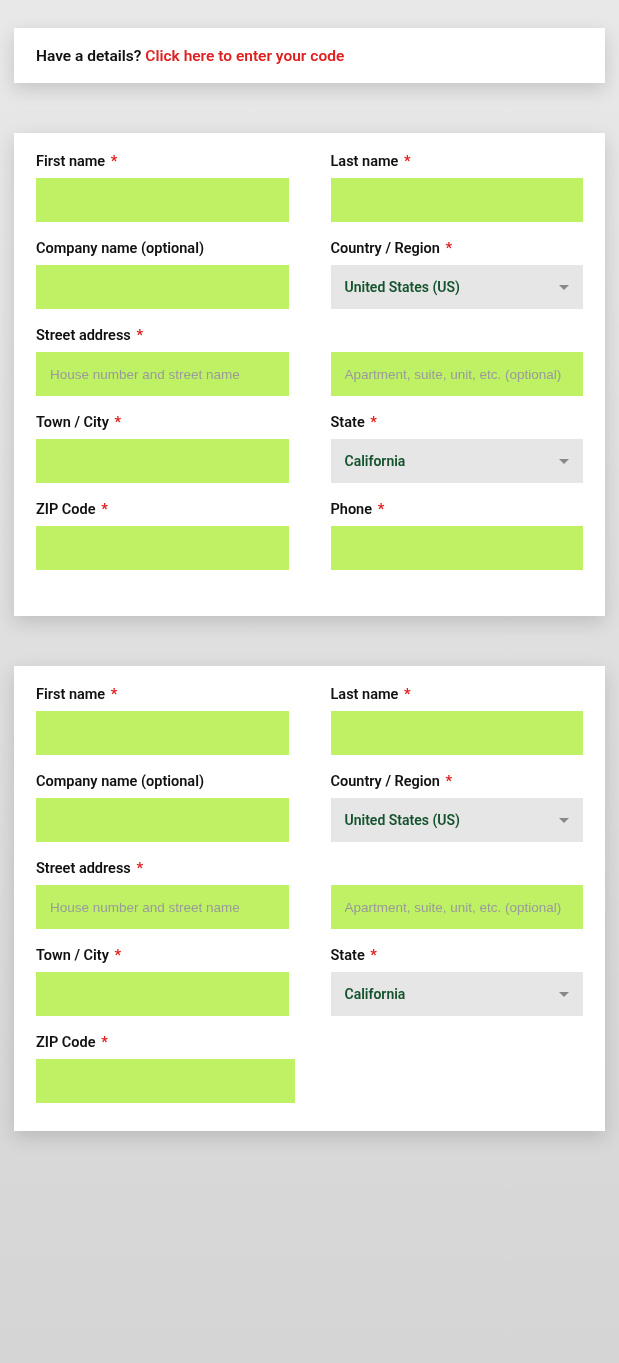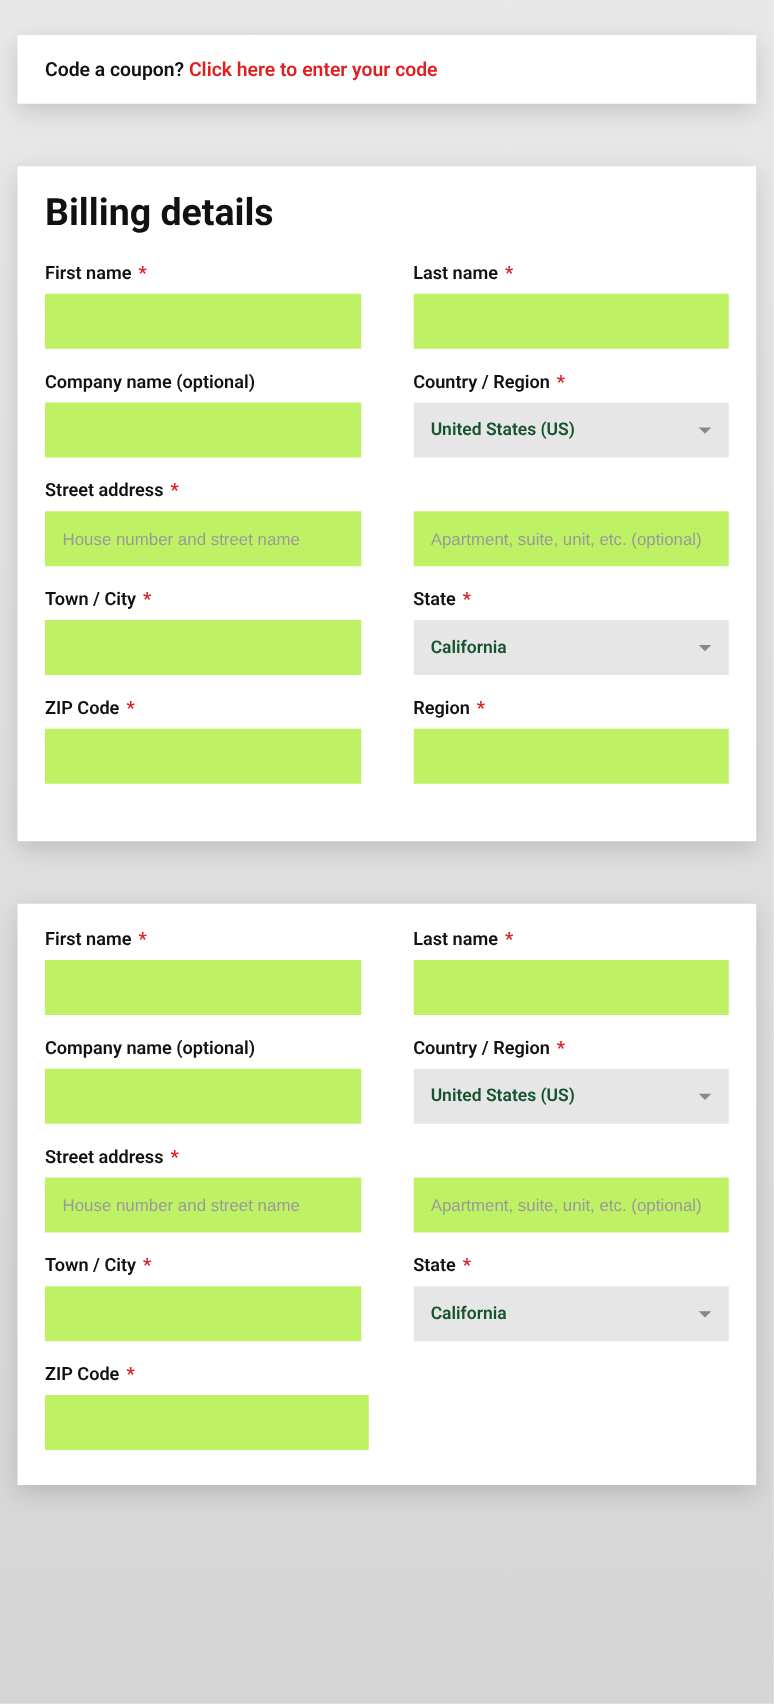--- a/index.html
+++ b/index.html
@@ -108,25 +108,24 @@
     cursor: pointer;
   }
   .spacer-top { height: 28px; }
 </style>
 </head>
 <body>
 
 <div class="spacer-top"></div>
 
 <div class="card coupon-card">
-  <span class="coupon-text">Code a coupon? </span><span class="coupon-text coupon-link">Click here to enter your code</span>
+  <span class="coupon-text">Have a details? </span><span class="coupon-text coupon-link">Click here to enter your code</span>
 </div>
 
 <div class="card">
-  <h2>Billing details</h2>
 
   <div class="row">
     <div class="col">
       <label><span>First name</span> <span class="req">*</span></label>
       <input type="text" class="text-input" style="">
     </div>
     <div class="col">
       <label><span>Last name</span> <span class="req">*</span></label>
       <input type="text" class="text-input" style="">
     </div>
@@ -174,21 +173,21 @@
       </div>
     </div>
   </div>
 
   <div class="row">
     <div class="col">
       <label><span>ZIP Code</span> <span class="req">*</span></label>
       <input type="text" class="text-input" style="">
     </div>
     <div class="col">
-      <label><span>Region</span> <span class="req">*</span></label>
+      <label><span>Phone</span> <span class="req">*</span></label>
       <input type="text" class="text-input" style="">
     </div>
   </div>
 
 </div>
 
 <div class="card">
 
   <div class="row">
     <div class="col">

